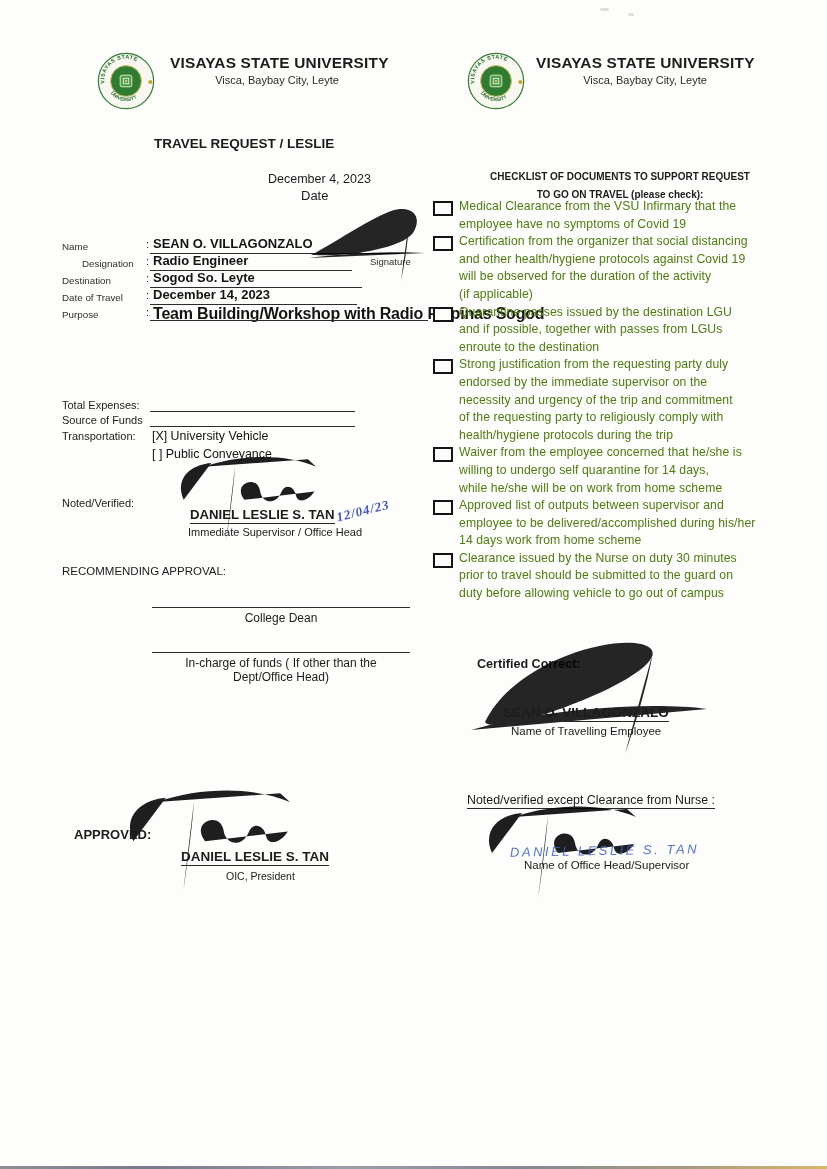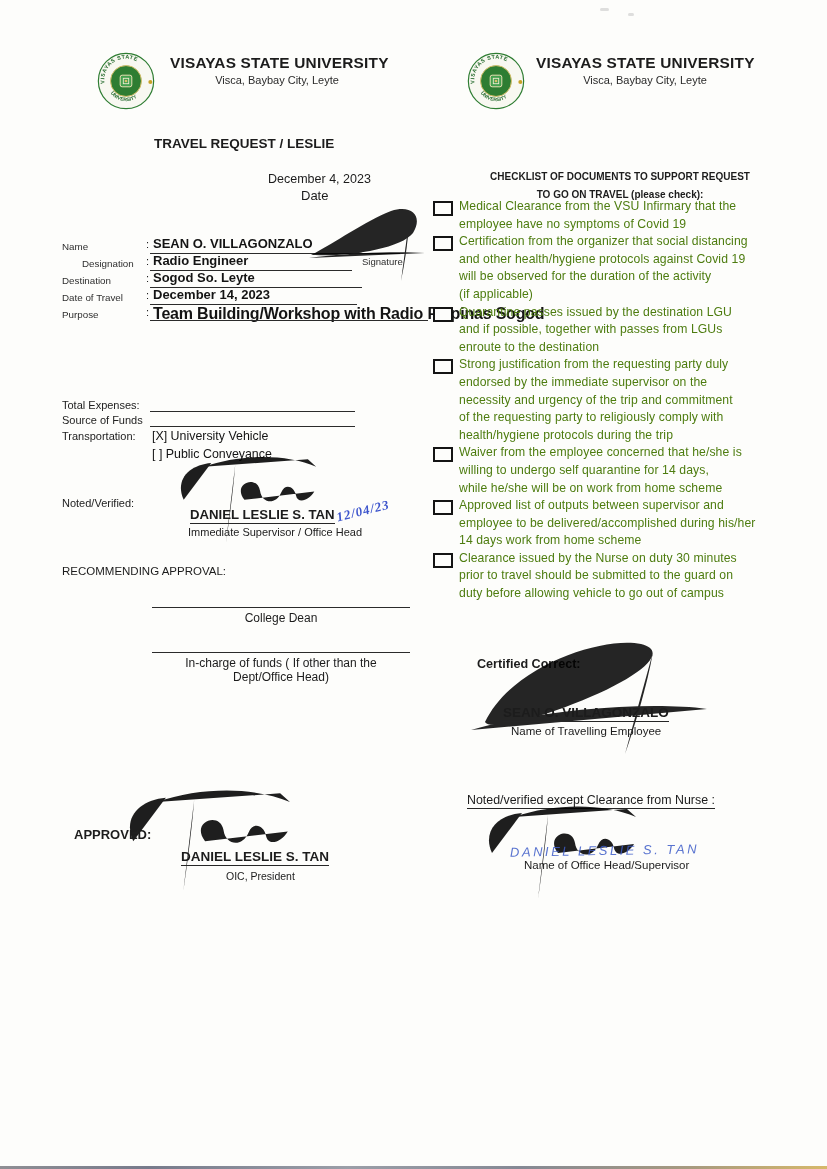--- a/index.html
+++ b/index.html
@@ -86,21 +86,21 @@
 
   <div class="abs lbl" style="left:62px;top:241px;">Name</div>
   <div class="abs lbl2" style="left:146px;top:238px;">:</div>
   <div class="abs val" style="left:153px;top:236px;">SEAN O. VILLAGONZALO</div>
   <div class="line" style="left:150px;top:253px;width:250px;"></div>
 
   <div class="abs lbl" style="left:62px;top:258px;margin-left:20px;">Designation</div>
   <div class="abs lbl2" style="left:146px;top:255px;">:</div>
   <div class="abs val" style="left:153px;top:253px;">Radio Engineer</div>
   <div class="line" style="left:150px;top:270px;width:202px;"></div>
-  <div class="abs" style="left:362px;top:256px;font-size:9.5px;color:#2d2d2d;">Signature</div>
+  <div class="abs" style="left:370px;top:256px;font-size:9.5px;color:#2d2d2d;">Signature</div>
 
   <div class="abs lbl" style="left:62px;top:275px;">Destination</div>
   <div class="abs lbl2" style="left:146px;top:272px;">:</div>
   <div class="abs val" style="left:153px;top:270px;">Sogod So. Leyte</div>
   <div class="line" style="left:150px;top:287px;width:212px;"></div>
 
   <div class="abs lbl" style="left:62px;top:292px;">Date of Travel</div>
   <div class="abs lbl2" style="left:146px;top:289px;">:</div>
   <div class="abs val" style="left:153px;top:287px;">December 14, 2023</div>
   <div class="line" style="left:150px;top:304px;width:207px;"></div>

